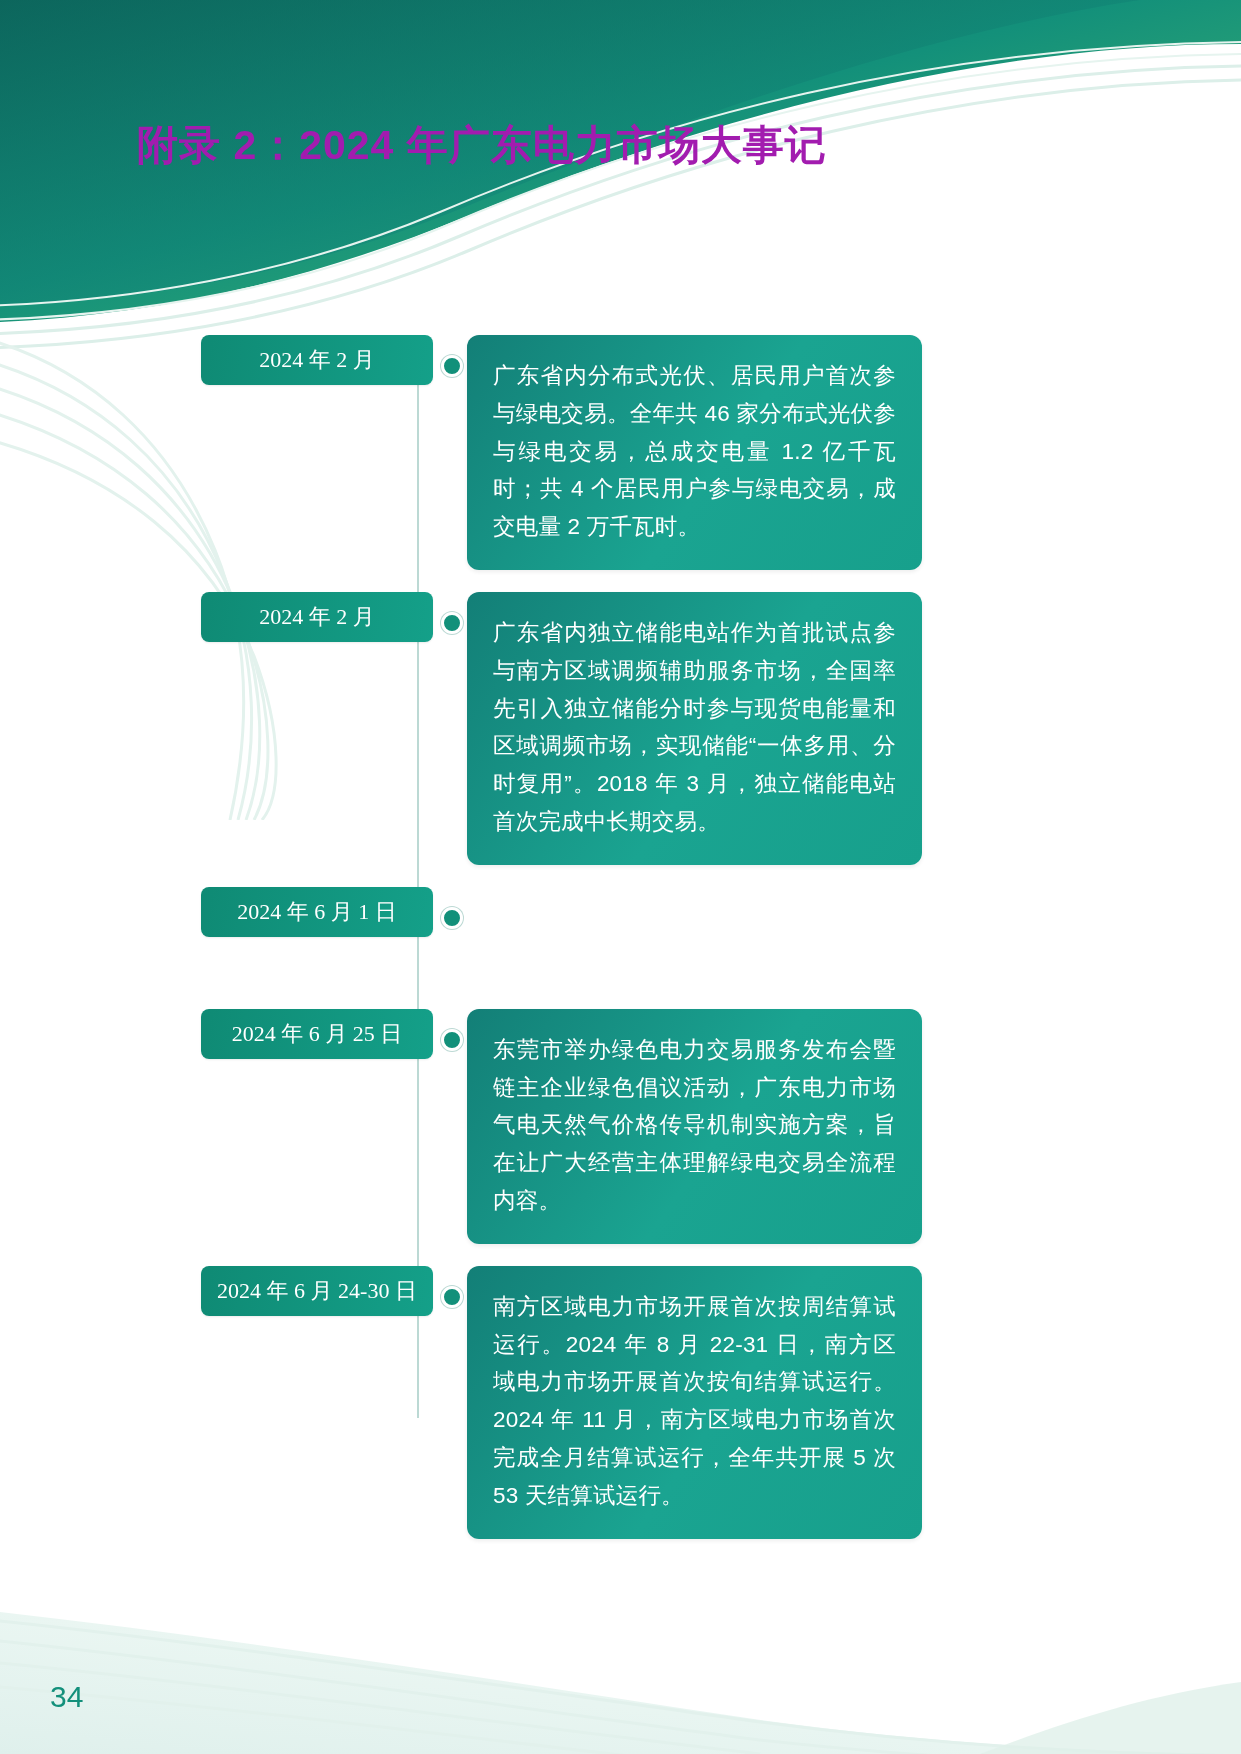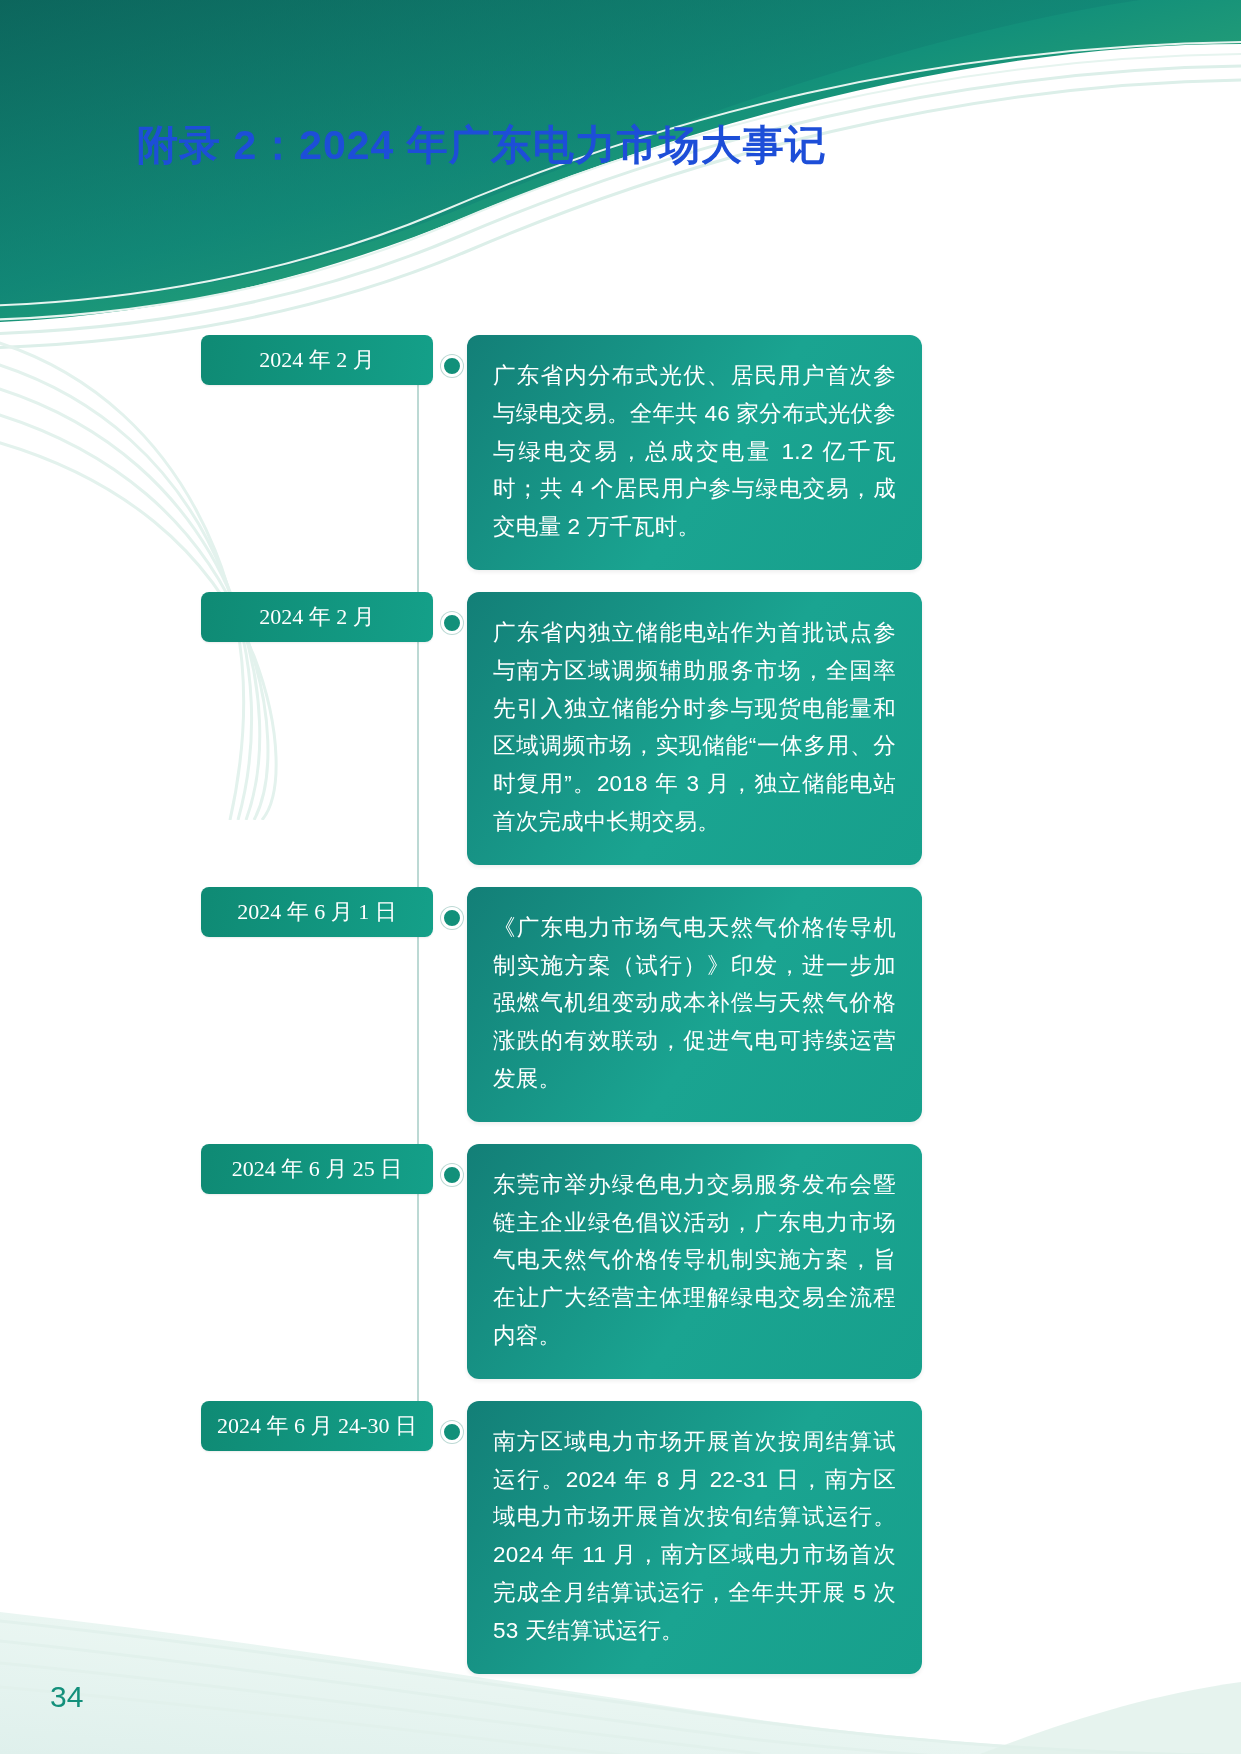--- a/index.html
+++ b/index.html
@@ -33,21 +33,21 @@
     pointer-events: none;
   }
 
   
   .page-title {
     position: absolute;
     top: 118px;
     left: 137px;
     font-size: 41px;
     font-weight: bold;
-    color: #1d4ed8;
+    color: #a21caf;
     letter-spacing: 1px;
     white-space: nowrap;
     z-index: 5;
   }
 
   
   .timeline {
     position: absolute;
     top: 335px;
     left: 0;
@@ -222,23 +222,20 @@
     </div>
   </div>
 
   <div class="tl-row">
     <div class="tl-date-wrap">
       <div class="tl-date">2024 年 6 月 1 日</div>
     </div>
     <div class="tl-dot-cell">
       <div class="tl-dot"></div>
     </div>
-    <div class="tl-body-wrap">
-      <div class="tl-body">《广东电力市场气电天然气价格传导机制实施方案（试行）》印发，进一步加强燃气机组变动成本补偿与天然气价格涨跌的有效联动，促进气电可持续运营发展。</div>
-    </div>
   </div>
 
   <div class="tl-row">
     <div class="tl-date-wrap">
       <div class="tl-date">2024 年 6 月 25 日</div>
     </div>
     <div class="tl-dot-cell">
       <div class="tl-dot"></div>
     </div>
     <div class="tl-body-wrap">

